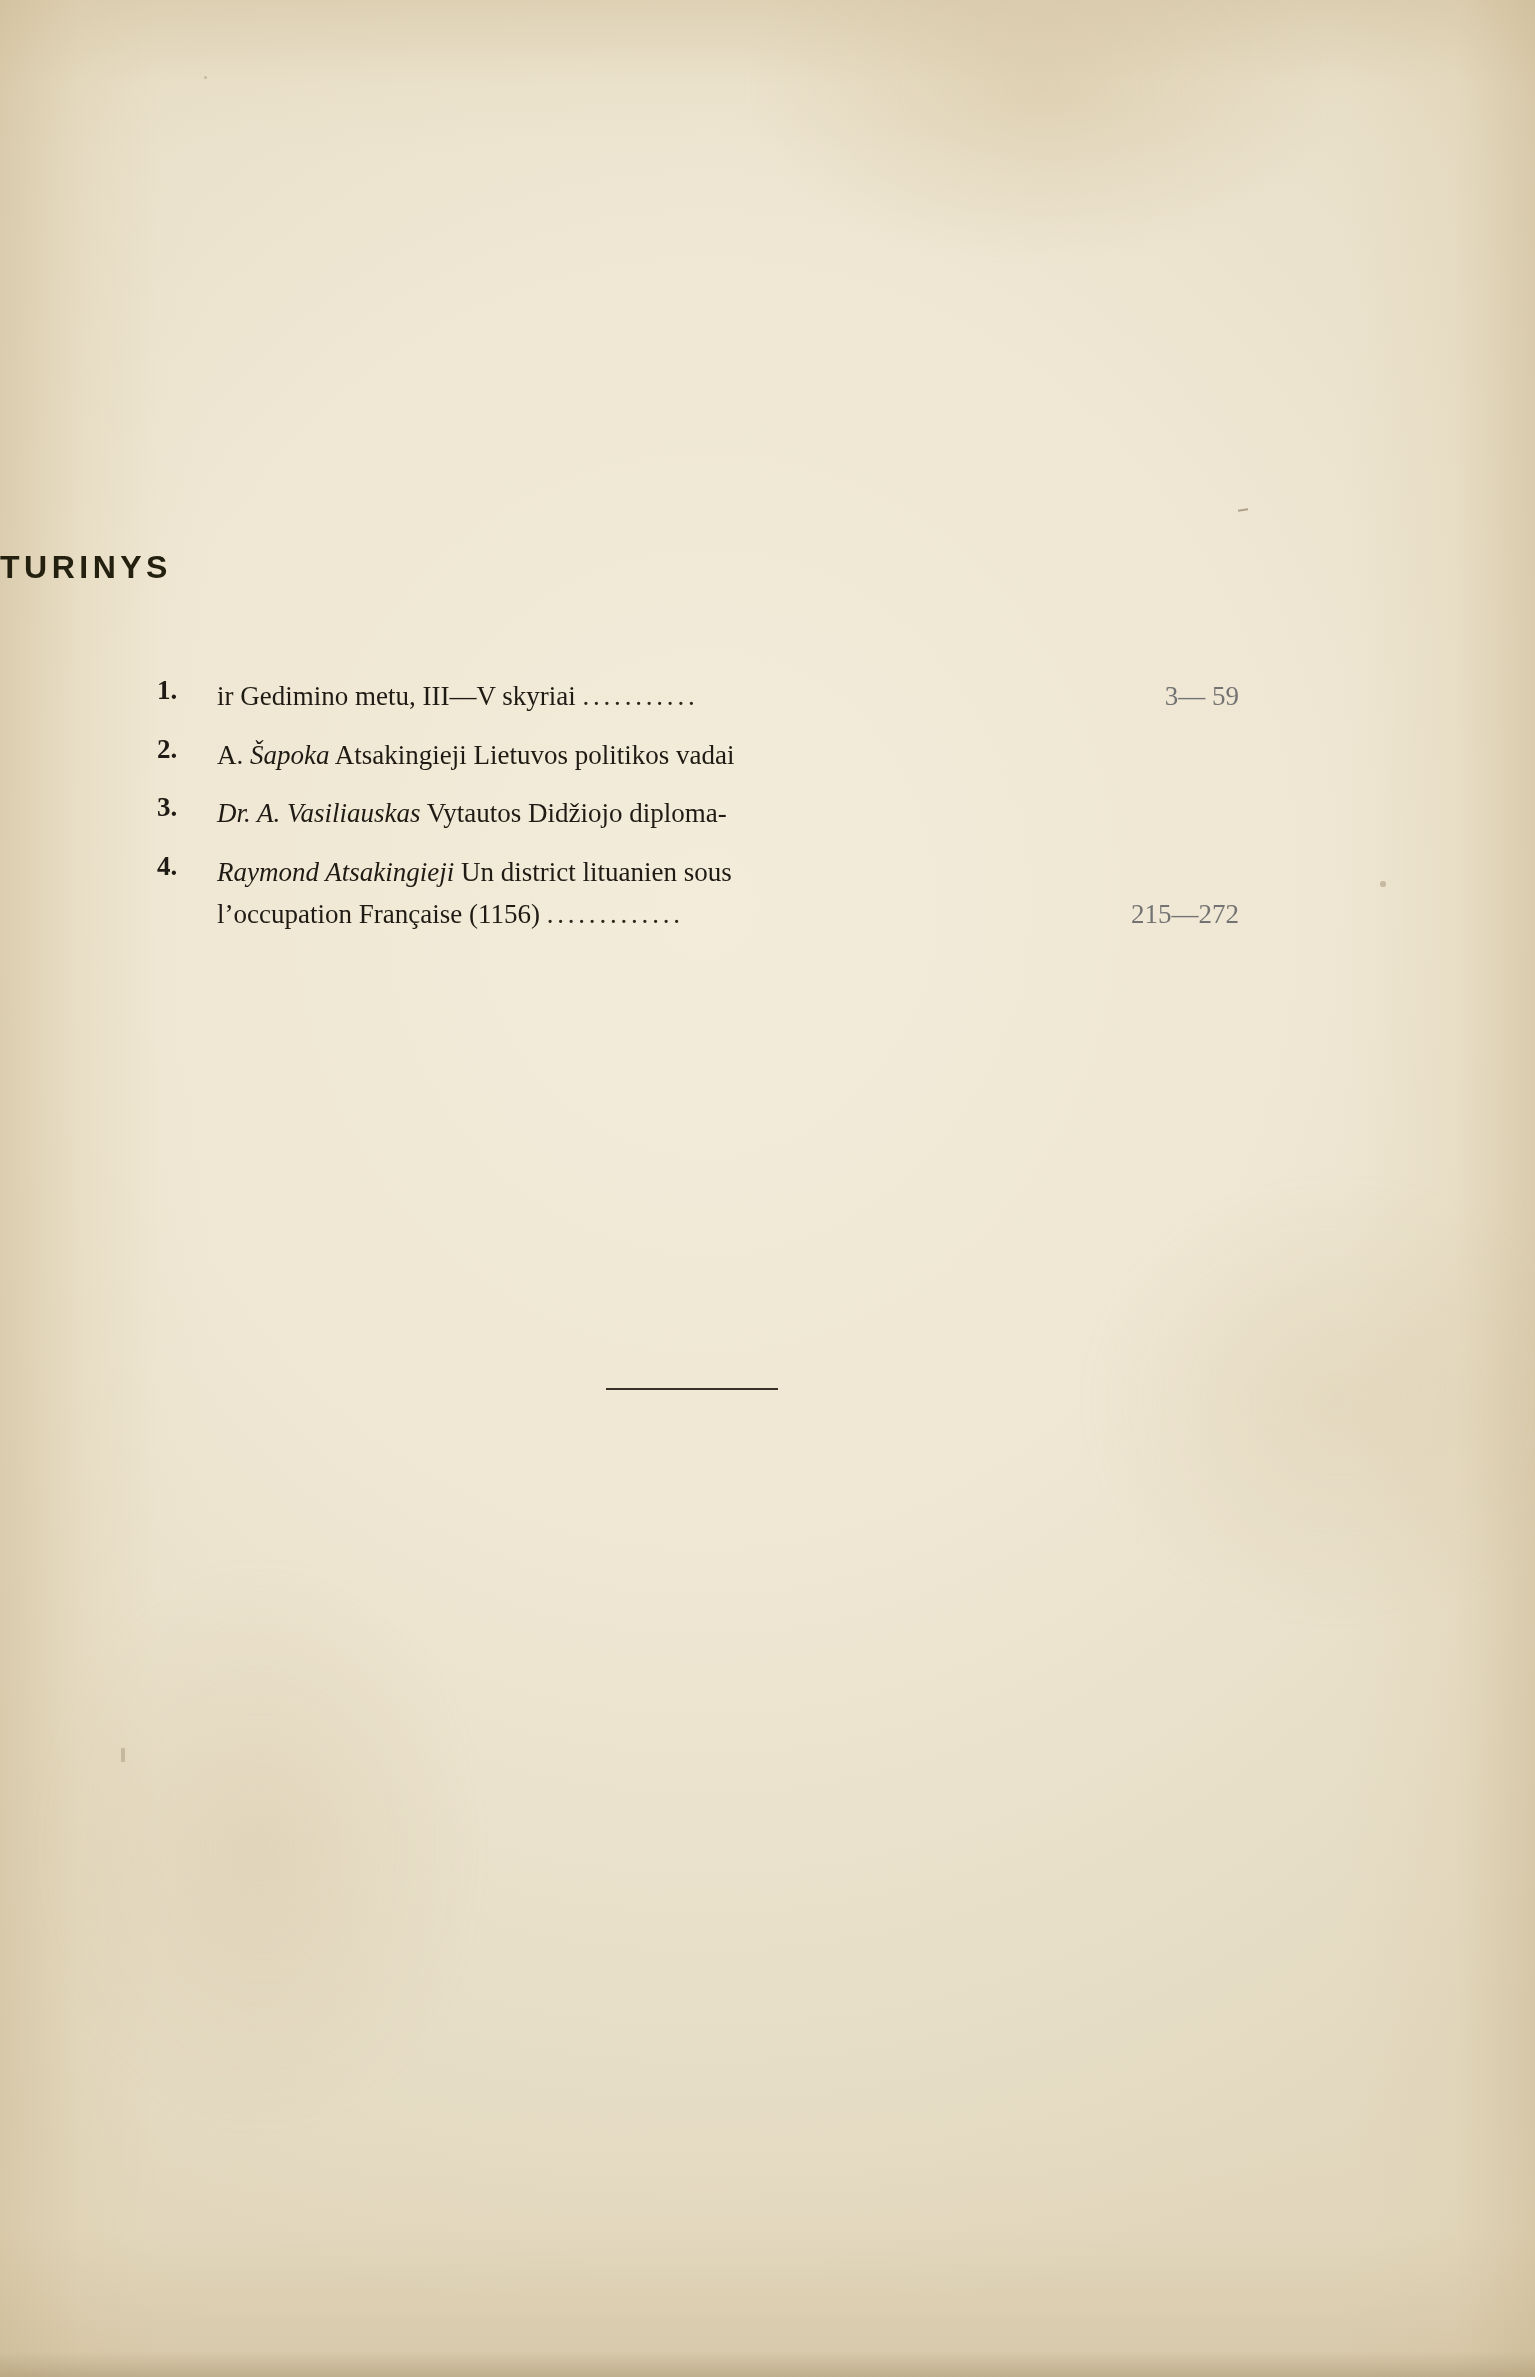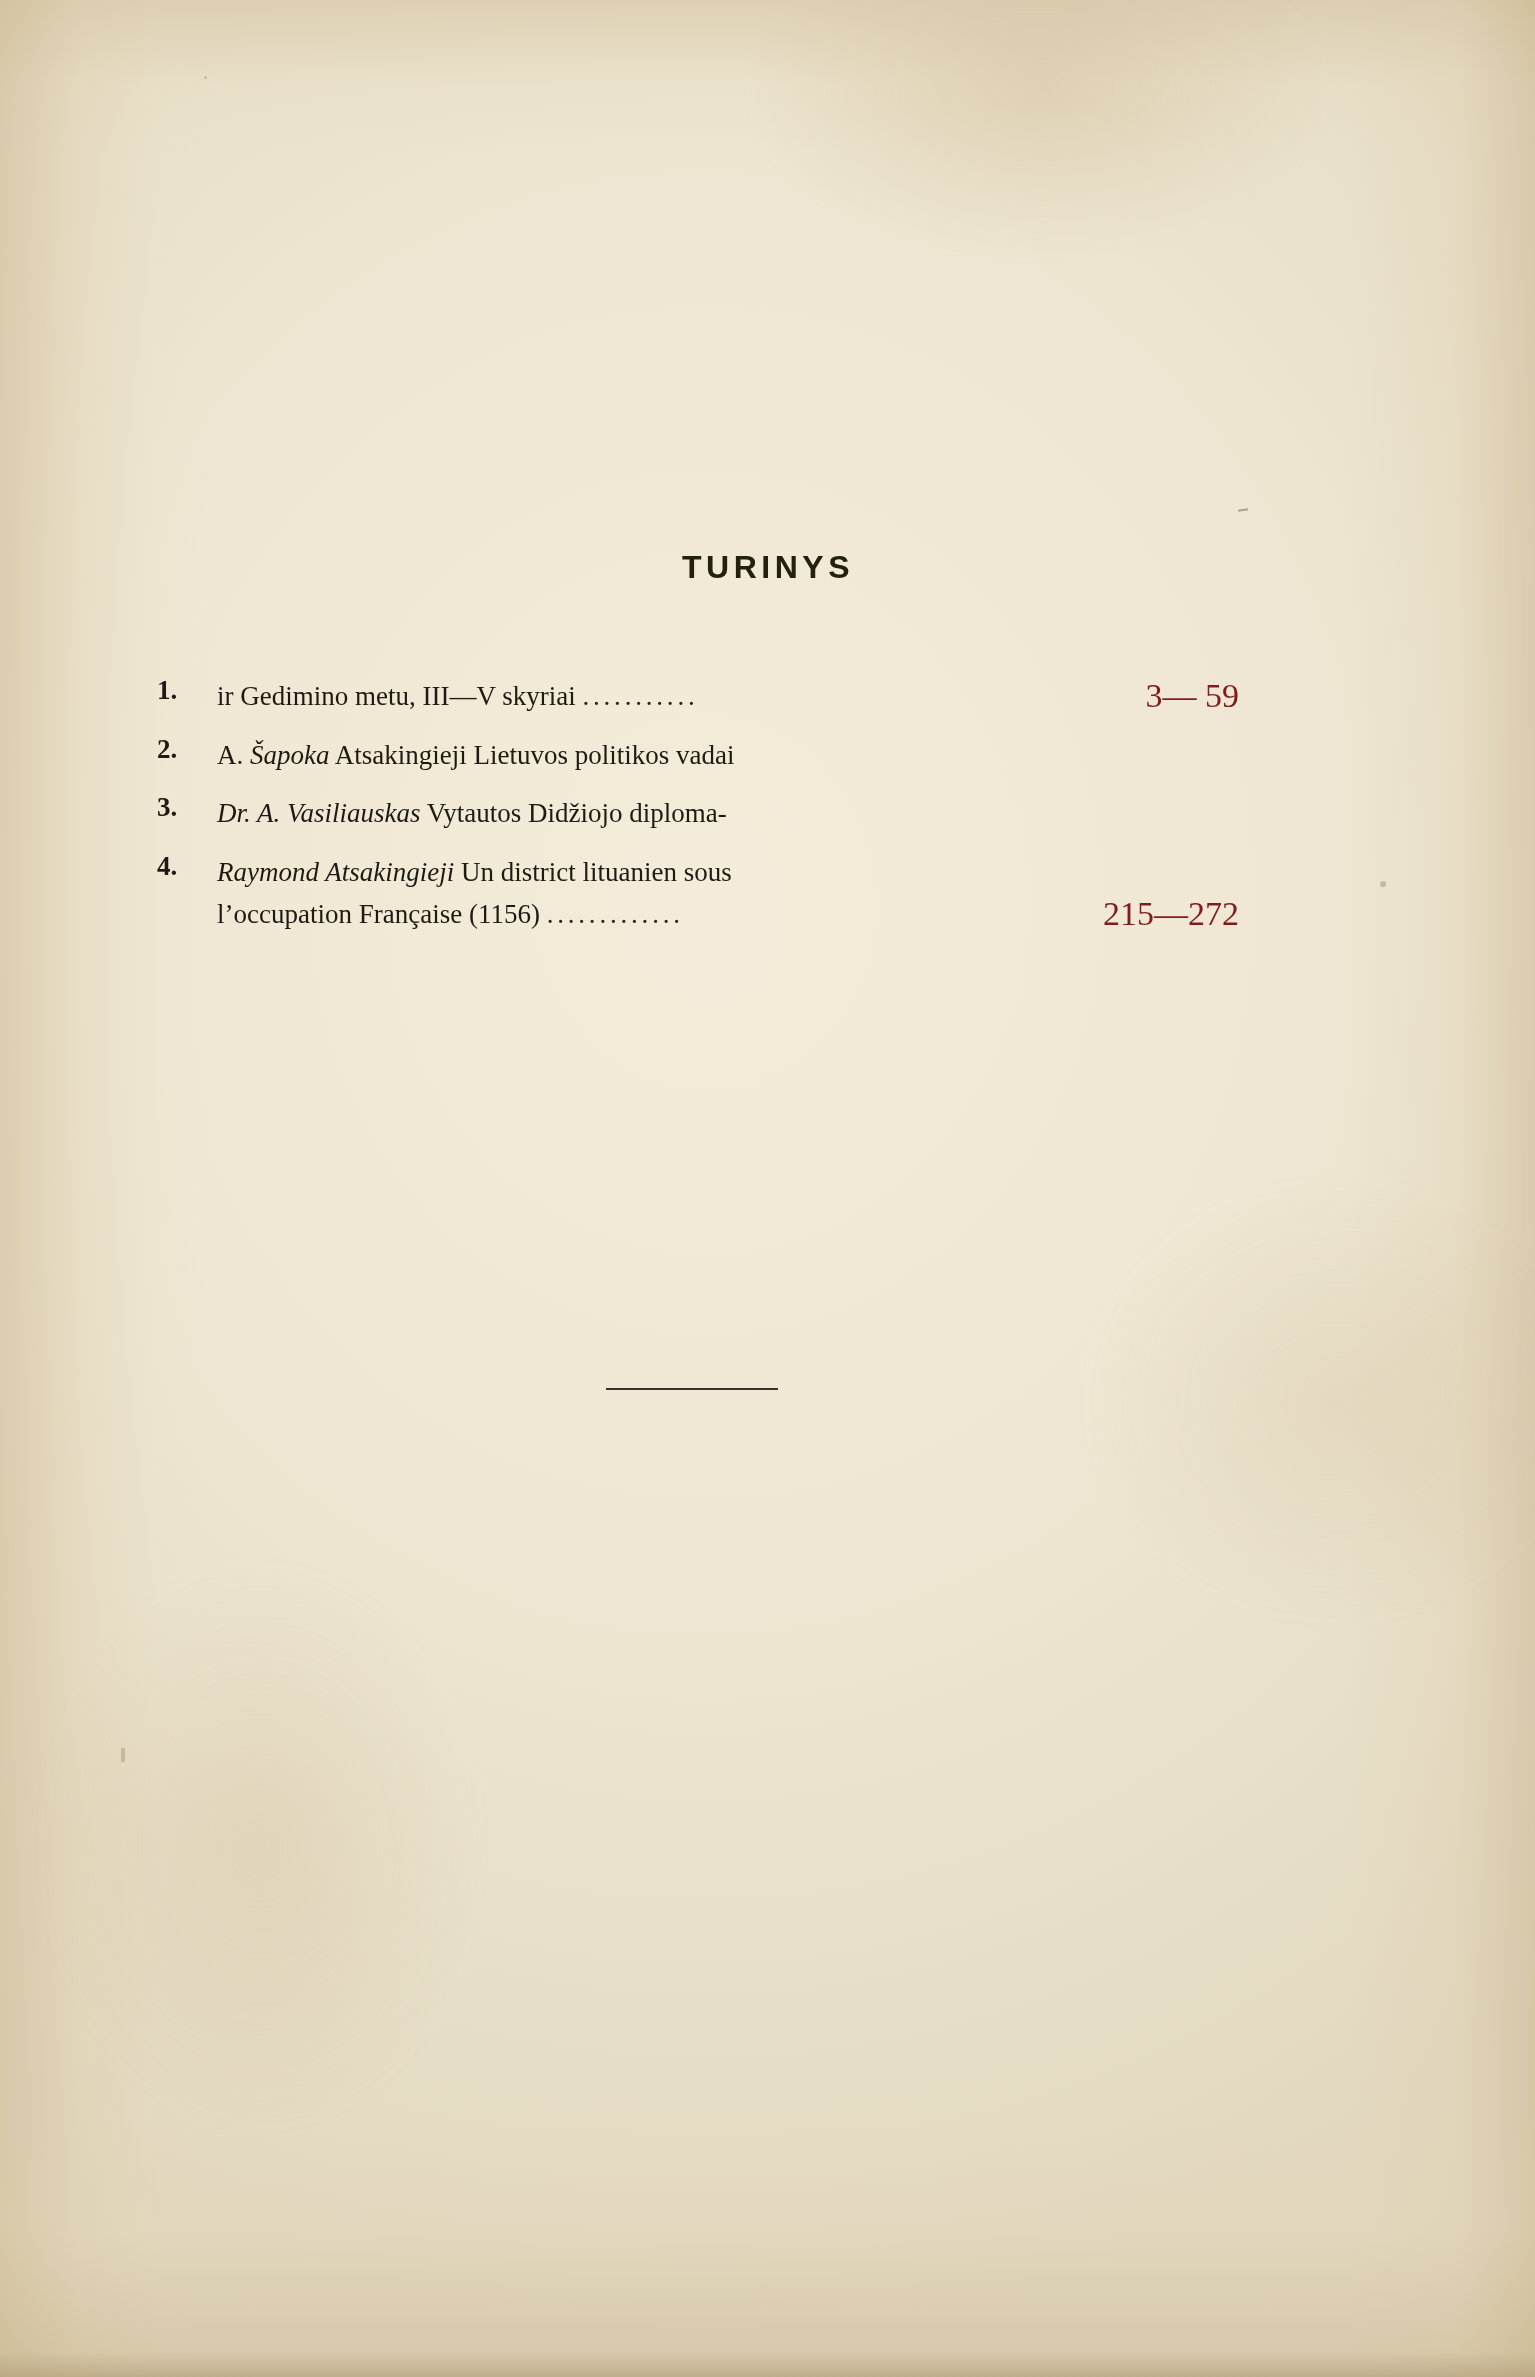--- a/index.html
+++ b/index.html
@@ -75,21 +75,20 @@
 
   
   .page {
     position: absolute;
     inset: 0;
   }
   .toc-title {
     position: absolute;
     left: 0; right: 0;
     top: 549px;
-    text-align: center;
     font-family: "Liberation Sans", sans-serif;
     font-weight: bold;
     font-size: 32px;
     letter-spacing: 4.5px;
     color: #23200f;
   }
   .toc-list {
     position: absolute;
     left: 157px;
     top: 675px;
@@ -124,23 +123,23 @@
     font-style: italic;
   }
   .dots {
     letter-spacing: 3.8px;
     color: #2a2419;
   }
   .pages {
     position: absolute;
     right: 0;
     top: 0;
-    font-size: 34px;
+    font-size: 27px;
     letter-spacing: 0px;
-    color: #7f1d1d;
+    color: #737373;
     white-space: nowrap;
   }
   .sep-rule {
     position: absolute;
     left: 606px;
     top: 1388px;
     width: 172px;
     height: 1.9px;
     background: #3a3228;
   }

